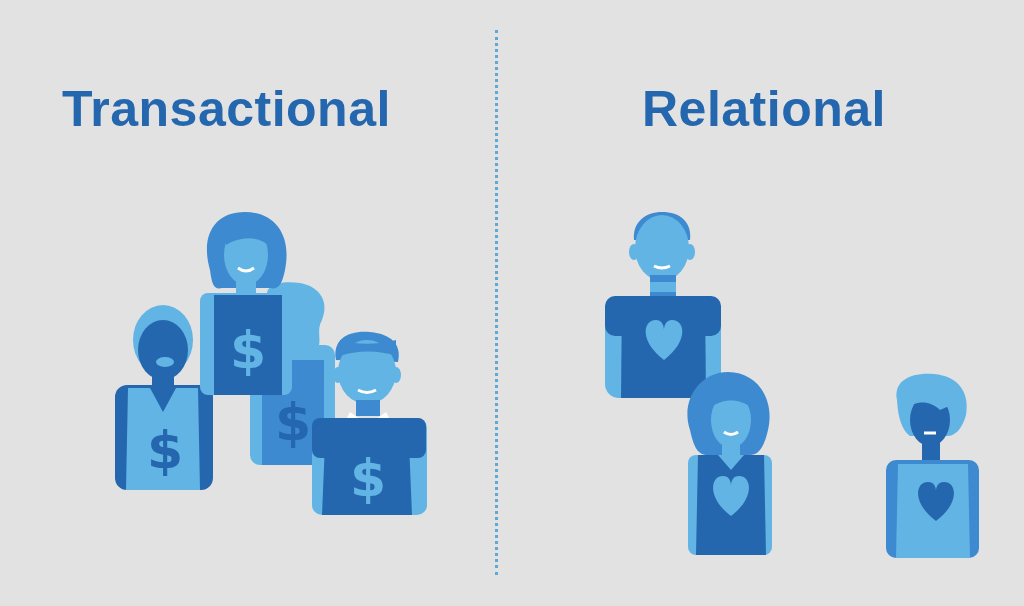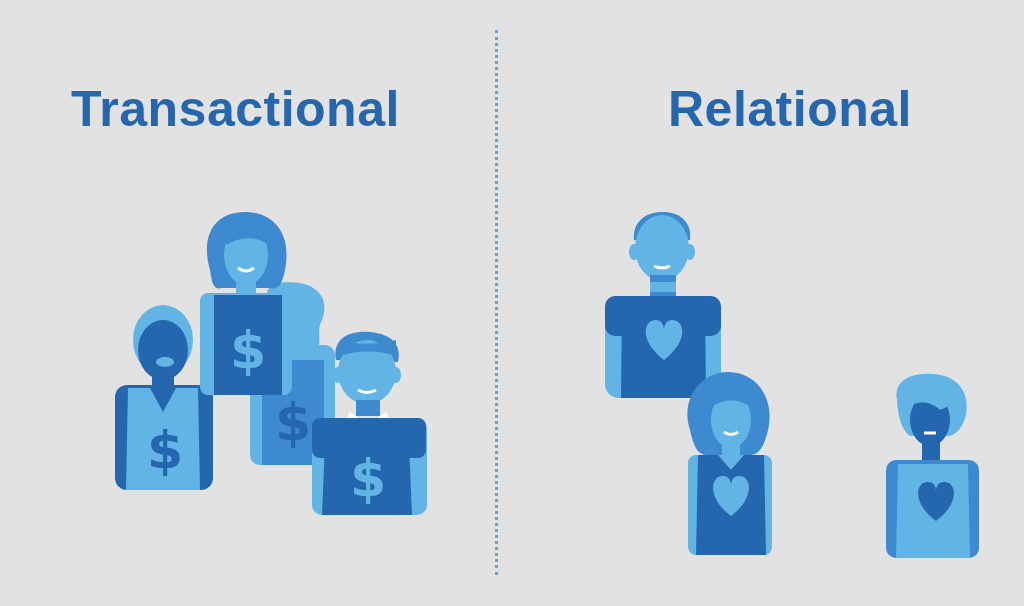--- a/index.html
+++ b/index.html
@@ -1,19 +1,19 @@
 <!DOCTYPE html>
 <html><head>
 <meta charset="utf-8">
 <style>
   html,body{margin:0;padding:0;}
   body{width:1024px;height:606px;background:#e2e2e2;position:relative;overflow:hidden;font-family:"Liberation Sans",sans-serif;}
   .title{position:absolute;top:80px;font-size:50px;font-weight:bold;color:#2467ae;letter-spacing:0.5px;margin:0;}
-  #t-left{left:62px;margin-left:9px;}
-  #t-right{left:668px;}
+  #t-left{left:62px;}
+  #t-right{left:642px;}
   .divider{position:absolute;left:495px;top:30px;height:545px;border-left:3px dotted #5fa8d6;}
   svg{position:absolute;left:0;top:0;}
 </style>
 </head>
 <body>
 
 <h1 class="title" id="t-left">Transactional</h1>
 <h1 class="title" id="t-right">Relational</h1>
 <div class="divider"></div>
 

